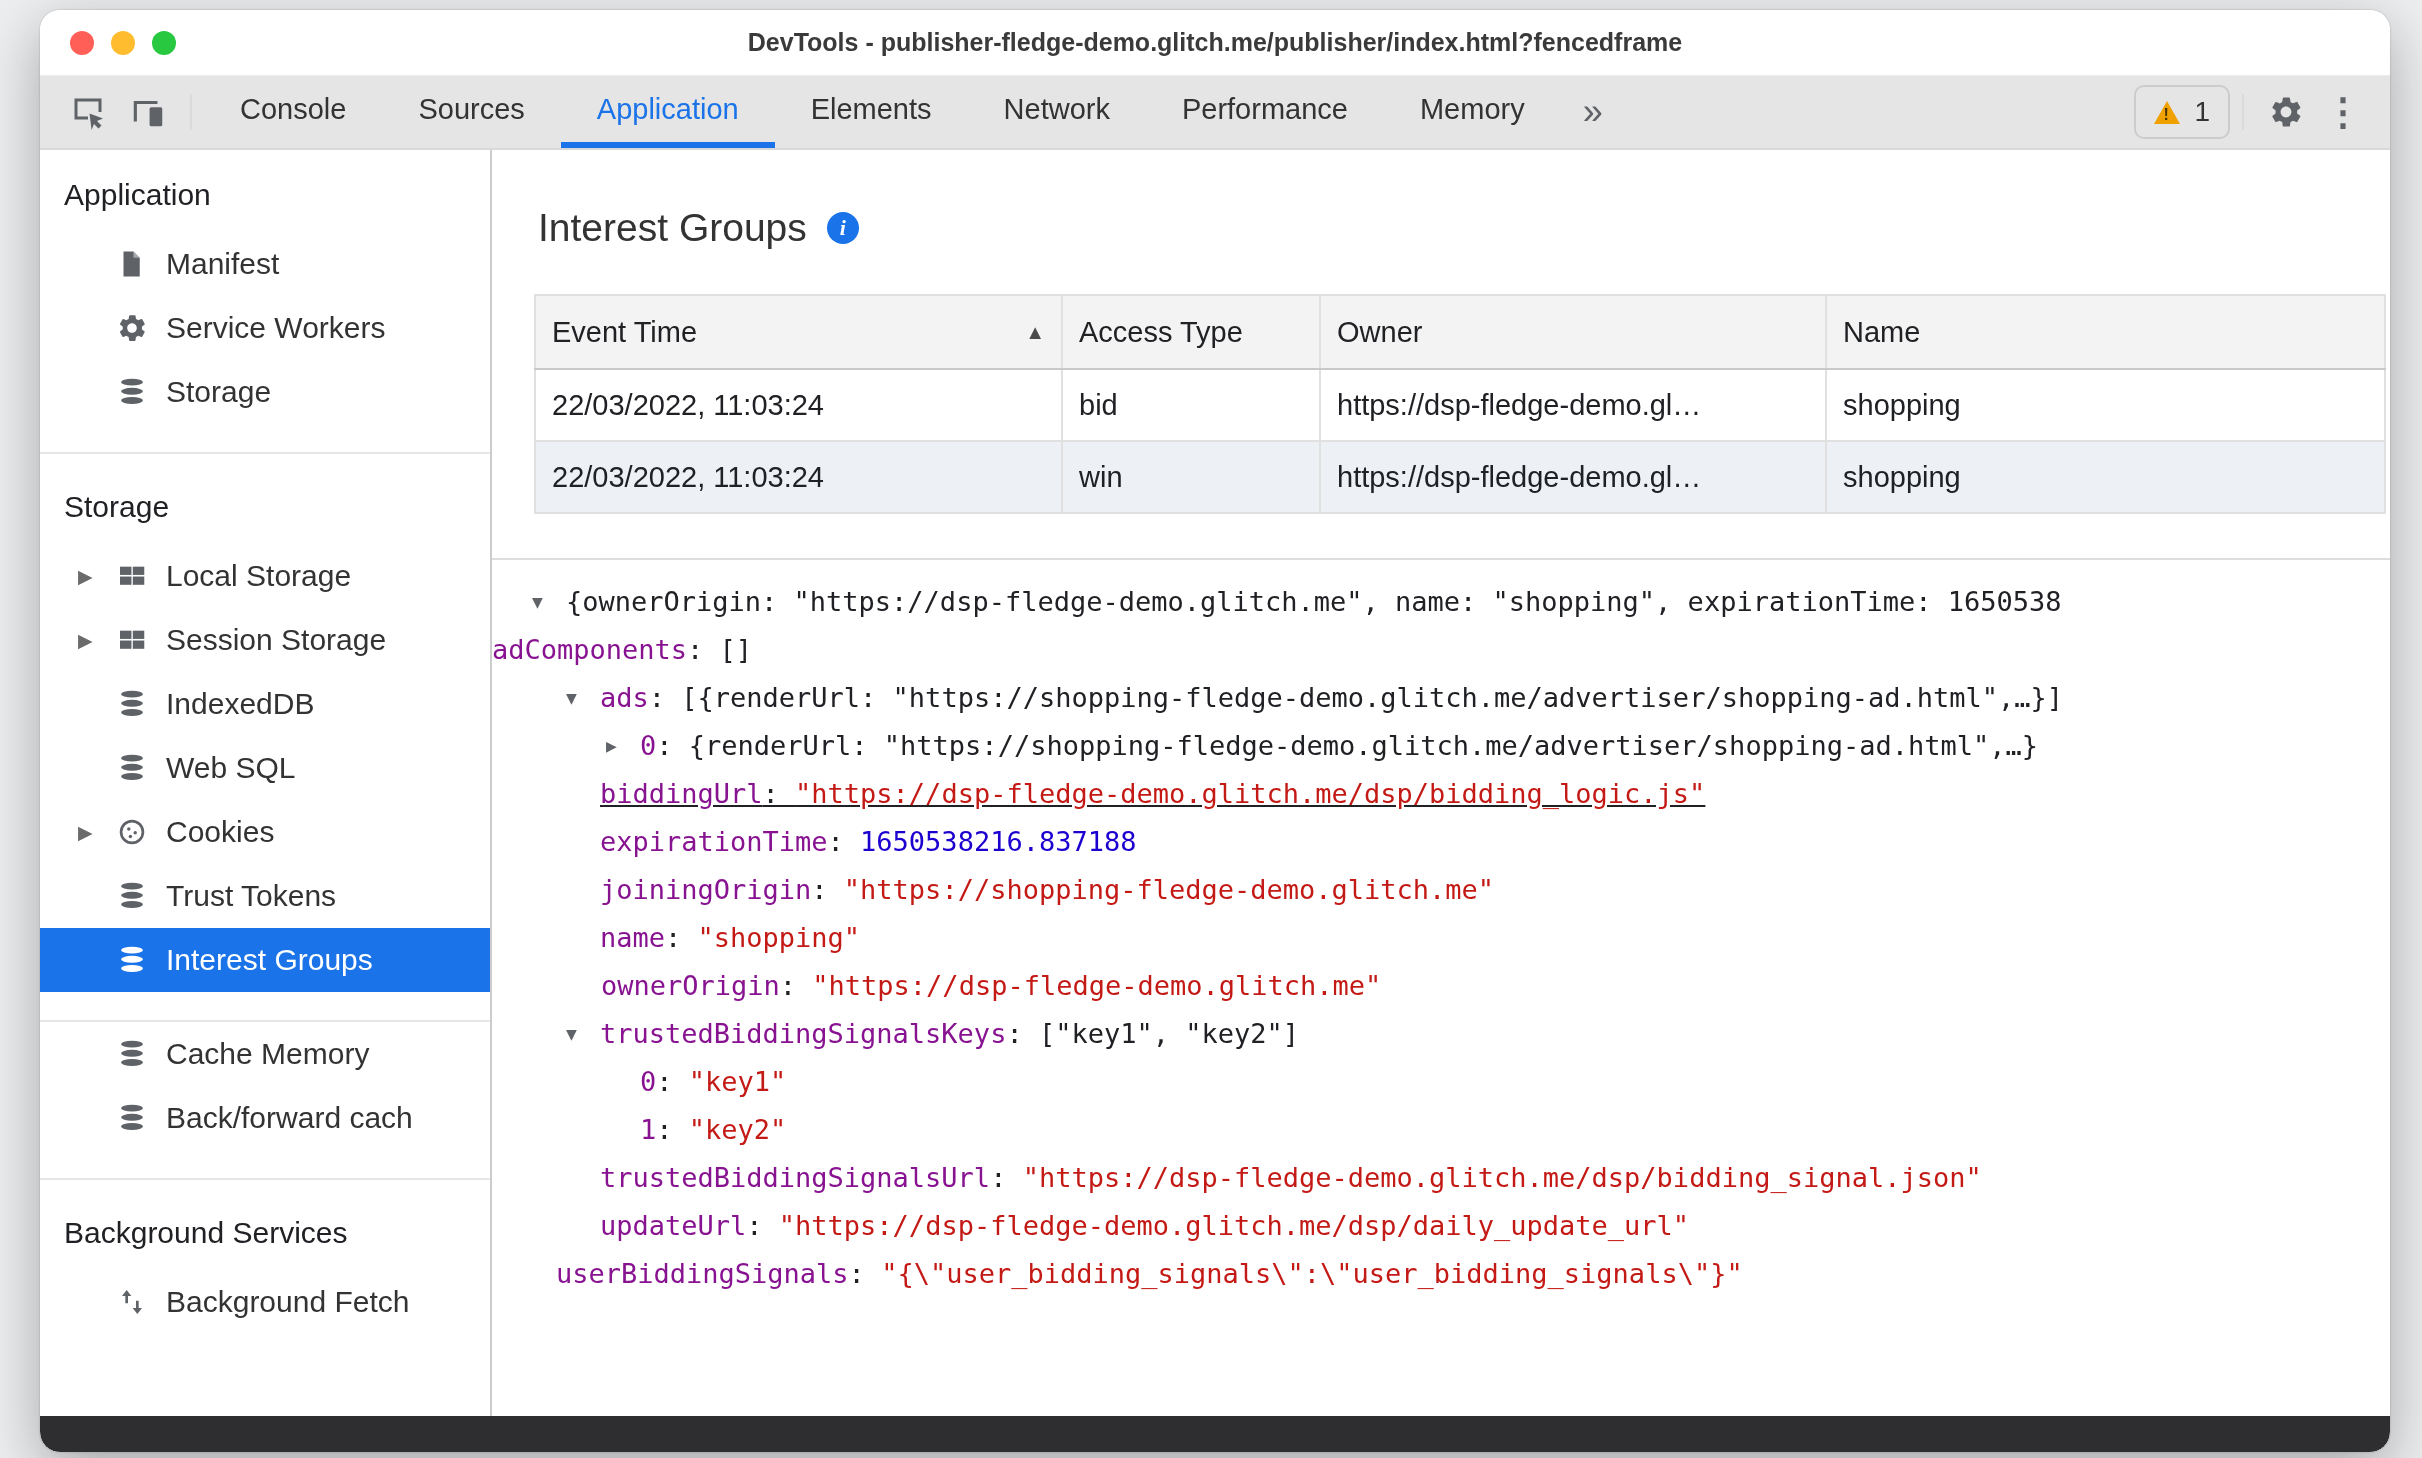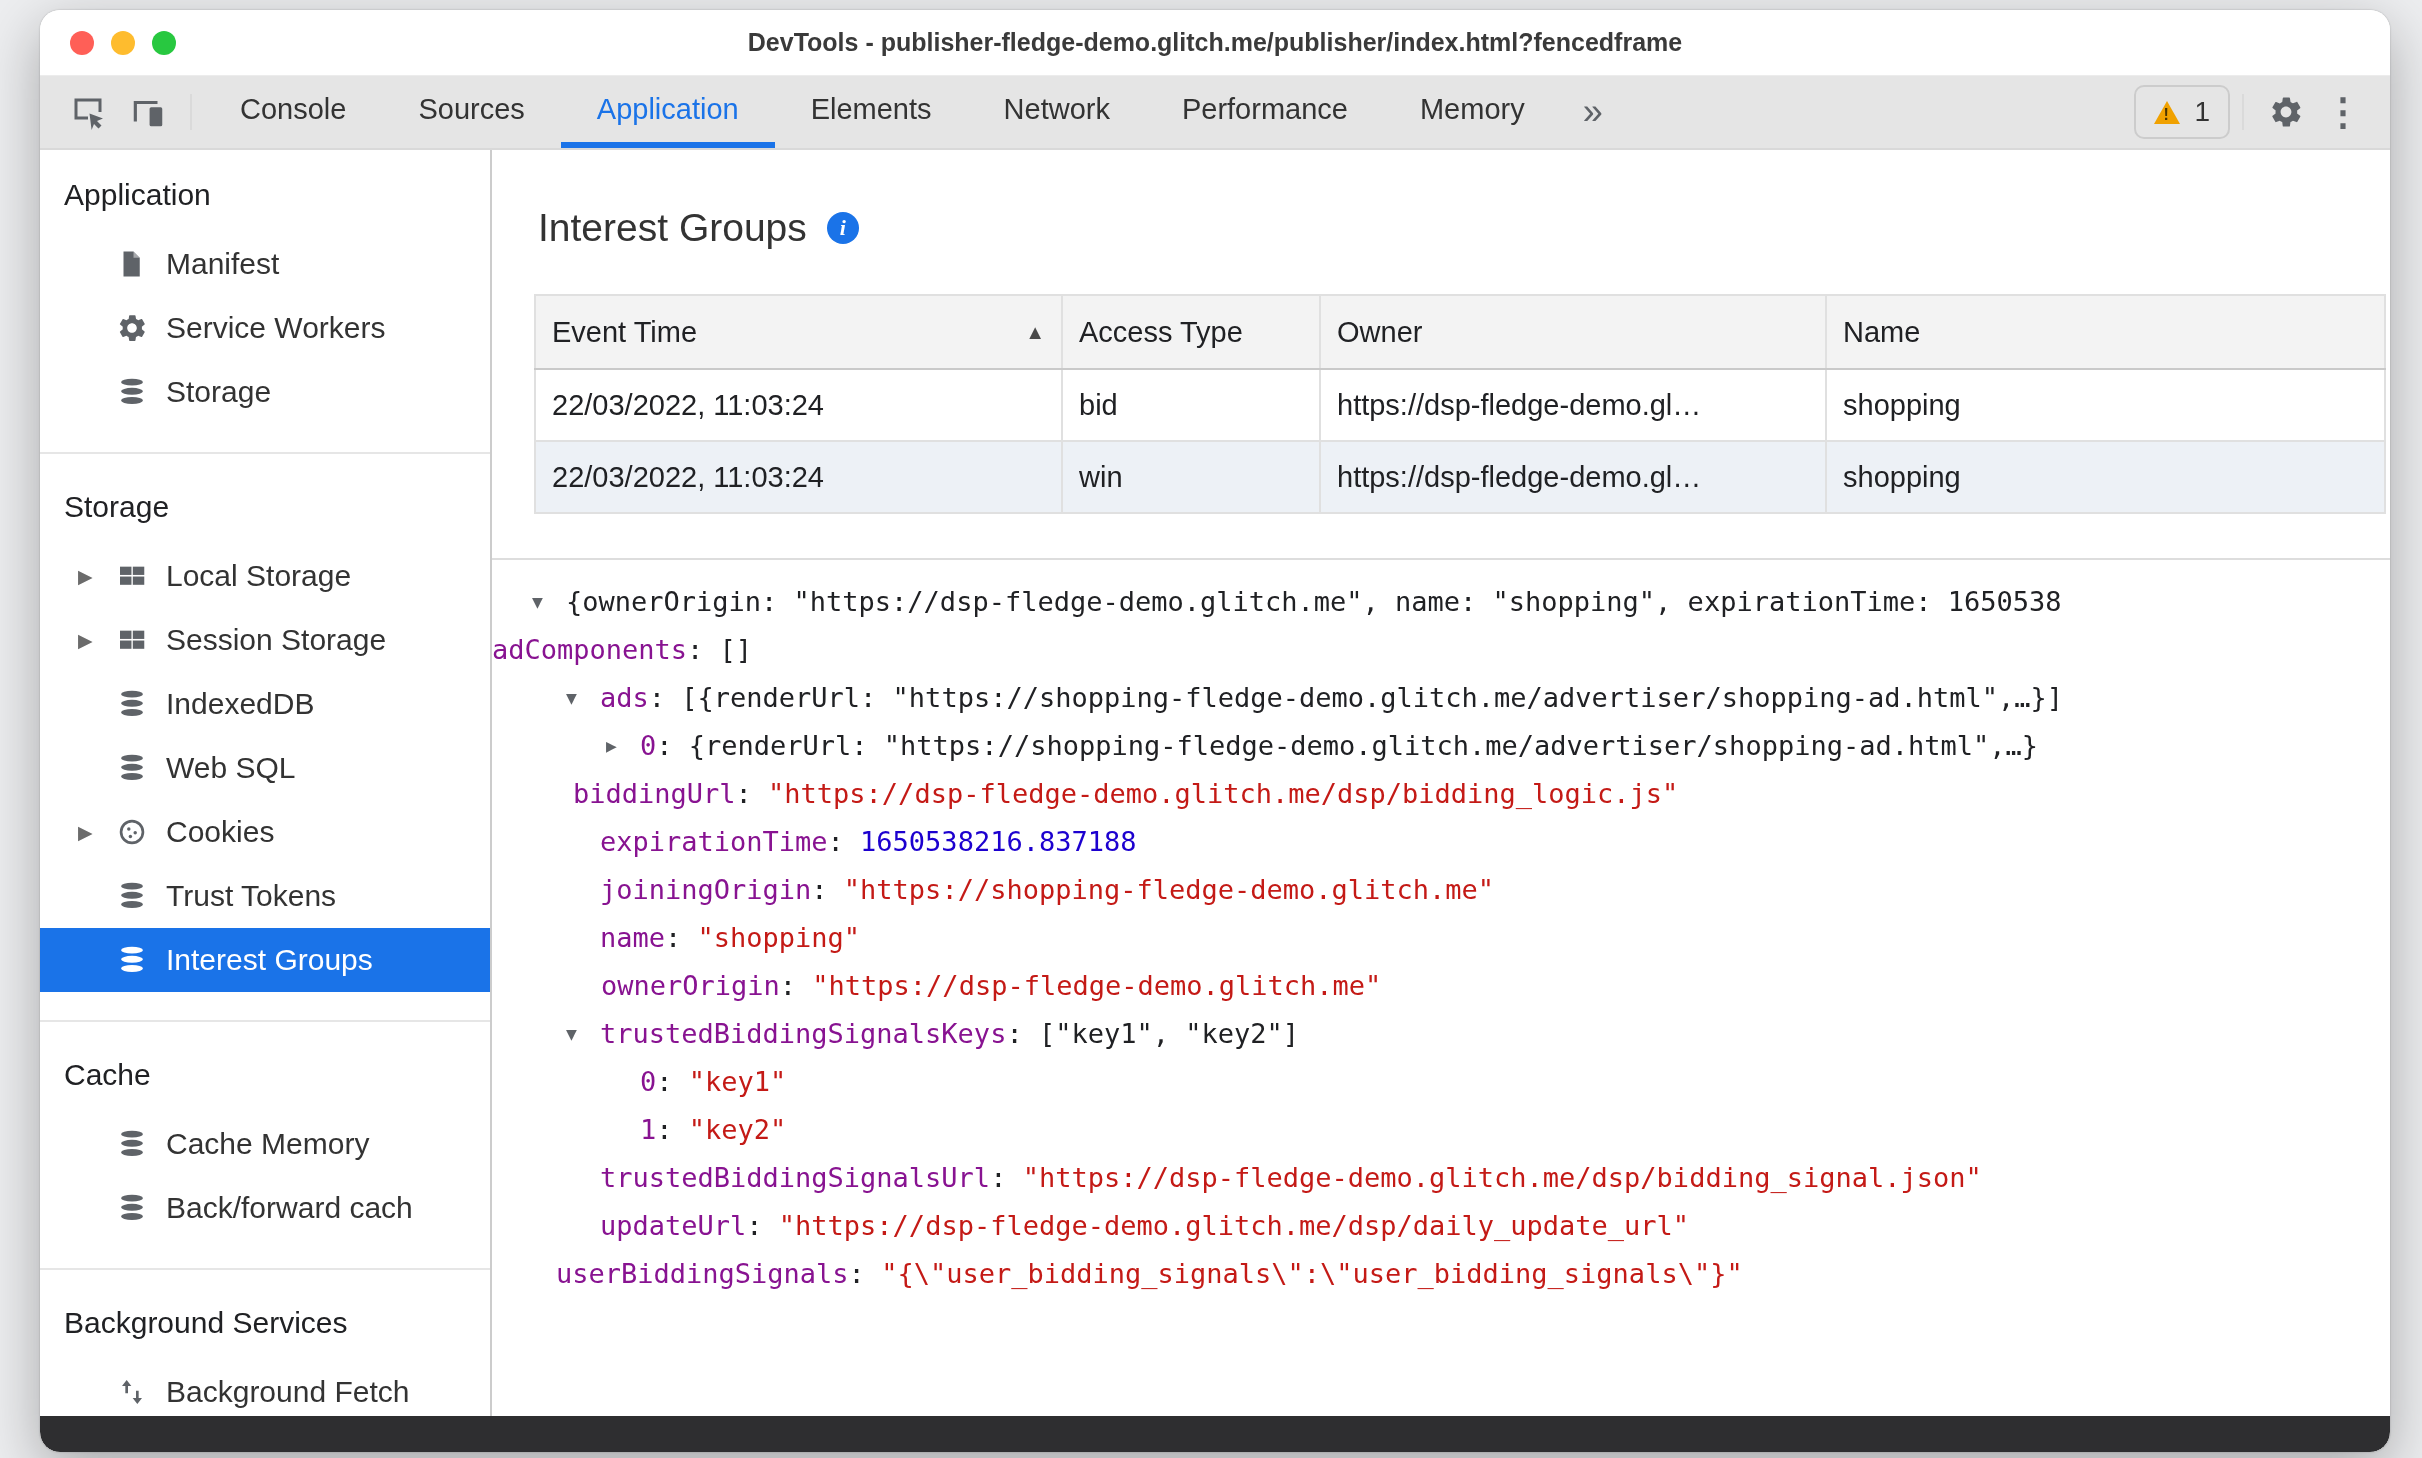--- a/index.html
+++ b/index.html
@@ -241,21 +241,20 @@
               <svg viewBox="0 0 24 24" width="32" height="32" fill="currentColor">
                 <ellipse cx="12" cy="4.6" rx="8.2" ry="2.6"></ellipse>
                 <ellipse cx="12" cy="11.5" rx="8.2" ry="2.6"></ellipse>
                 <ellipse cx="12" cy="18.4" rx="8.2" ry="2.6"></ellipse>
               </svg>
             </span>
             <span class="label">Interest Groups</span>
           </div>
         </div>
         <div class="section">
-          <div class="section-header">Cache</div>
           <div class="item">
             <span class="tri"></span>
             <span class="icon">
               <svg viewBox="0 0 24 24" width="32" height="32" fill="currentColor">
                 <ellipse cx="12" cy="4.6" rx="8.2" ry="2.6"></ellipse>
                 <ellipse cx="12" cy="11.5" rx="8.2" ry="2.6"></ellipse>
                 <ellipse cx="12" cy="18.4" rx="8.2" ry="2.6"></ellipse>
               </svg>
             </span>
             <span class="label">Cache Memory</span>
@@ -319,21 +318,21 @@
               <td>https://dsp-fledge-demo.gl…</td>
               <td>shopping</td>
             </tr>
           </tbody>
       </table>
       <div class="tree">
           <div class="tree-line" style="padding-left: 74px;"><span class="tree-arrow" style="left: 40px;">▼</span><span class="seg seg-plain">{ownerOrigin: "https://dsp-fledge-demo.glitch.me", name: "shopping", expirationTime: 1650538</span></div>
           <div class="tree-line" style=""><span class="tree-arrow" style="left: 74px;"></span><span class="seg seg-key">adComponents</span><span class="seg seg-plain">: []</span></div>
           <div class="tree-line" style="padding-left: 108px;"><span class="tree-arrow" style="left: 74px;">▼</span><span class="seg seg-key">ads</span><span class="seg seg-plain">: [{renderUrl: "https://shopping-fledge-demo.glitch.me/advertiser/shopping-ad.html",…}]</span></div>
           <div class="tree-line" style="padding-left: 148px;"><span class="tree-arrow" style="left: 114px;">▶</span><span class="seg seg-key">0</span><span class="seg seg-plain">: {renderUrl: "https://shopping-fledge-demo.glitch.me/advertiser/shopping-ad.html",…}</span></div>
-          <div class="tree-line" style="padding-left: 81px;"><span class="tree-arrow" style="left: 74px;"></span><span class="seg seg-key">biddingUrl</span><span class="seg seg-plain">: </span><span class="seg seg-string">"https://dsp-fledge-demo.glitch.me/dsp/bidding_logic.js"</span></div>
+          <div class="tree-line" style="padding-left: 108px; text-decoration: underline;"><span class="tree-arrow" style="left: 74px;"></span><span class="seg seg-key">biddingUrl</span><span class="seg seg-plain">: </span><span class="seg seg-string">"https://dsp-fledge-demo.glitch.me/dsp/bidding_logic.js"</span></div>
           <div class="tree-line" style="padding-left: 108px;"><span class="tree-arrow" style="left: 74px;"></span><span class="seg seg-key">expirationTime</span><span class="seg seg-plain">: </span><span class="seg seg-number">1650538216.837188</span></div>
           <div class="tree-line" style="padding-left: 108px;"><span class="tree-arrow" style="left: 74px;"></span><span class="seg seg-key">joiningOrigin</span><span class="seg seg-plain">: </span><span class="seg seg-string">"https://shopping-fledge-demo.glitch.me"</span></div>
           <div class="tree-line" style="padding-left: 108px;"><span class="tree-arrow" style="left: 74px;"></span><span class="seg seg-key">name</span><span class="seg seg-plain">: </span><span class="seg seg-string">"shopping"</span></div>
           <div class="tree-line" style="padding-left: 109px;"><span class="tree-arrow" style="left: 74px;"></span><span class="seg seg-key">ownerOrigin</span><span class="seg seg-plain">: </span><span class="seg seg-string">"https://dsp-fledge-demo.glitch.me"</span></div>
           <div class="tree-line" style="padding-left: 108px;"><span class="tree-arrow" style="left: 74px;">▼</span><span class="seg seg-key">trustedBiddingSignalsKeys</span><span class="seg seg-plain">: ["key1", "key2"]</span></div>
           <div class="tree-line" style="padding-left: 148px;"><span class="tree-arrow" style="left: 114px;"></span><span class="seg seg-key">0</span><span class="seg seg-plain">: </span><span class="seg seg-string">"key1"</span></div>
           <div class="tree-line" style="padding-left: 148px;"><span class="tree-arrow" style="left: 114px;"></span><span class="seg seg-key">1</span><span class="seg seg-plain">: </span><span class="seg seg-string">"key2"</span></div>
           <div class="tree-line" style="padding-left: 108px;"><span class="tree-arrow" style="left: 74px;"></span><span class="seg seg-key">trustedBiddingSignalsUrl</span><span class="seg seg-plain">: </span><span class="seg seg-string">"https://dsp-fledge-demo.glitch.me/dsp/bidding_signal.json"</span></div>
           <div class="tree-line" style="padding-left: 108px;"><span class="tree-arrow" style="left: 74px;"></span><span class="seg seg-key">updateUrl</span><span class="seg seg-plain">: </span><span class="seg seg-string">"https://dsp-fledge-demo.glitch.me/dsp/daily_update_url"</span></div>
           <div class="tree-line" style="padding-left: 64px;"><span class="tree-arrow" style="left: 74px;"></span><span class="seg seg-key">userBiddingSignals</span><span class="seg seg-plain">: </span><span class="seg seg-string">"{\"user_bidding_signals\":\"user_bidding_signals\"}"</span></div>

